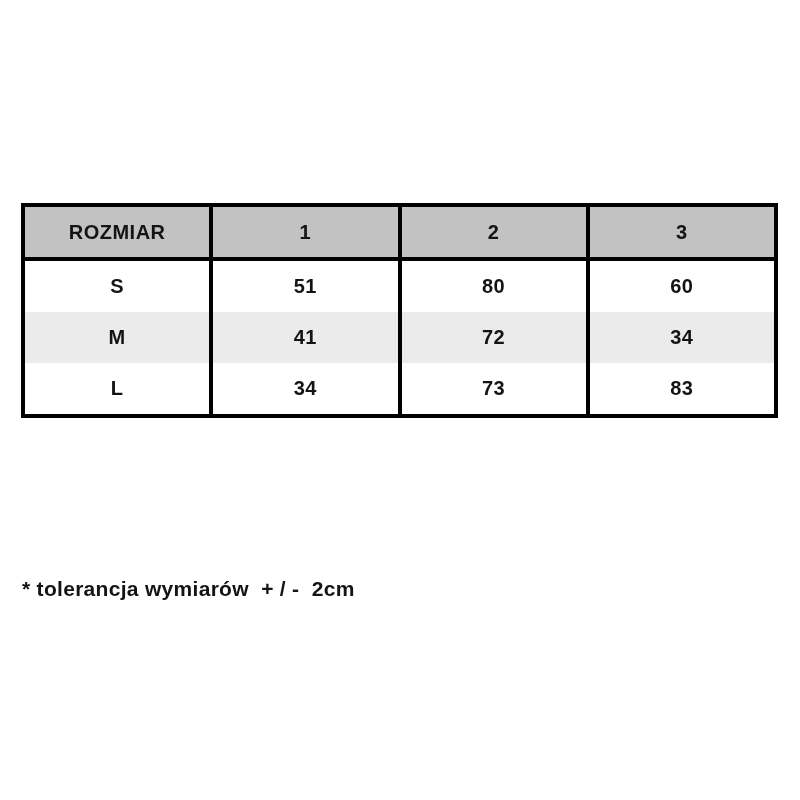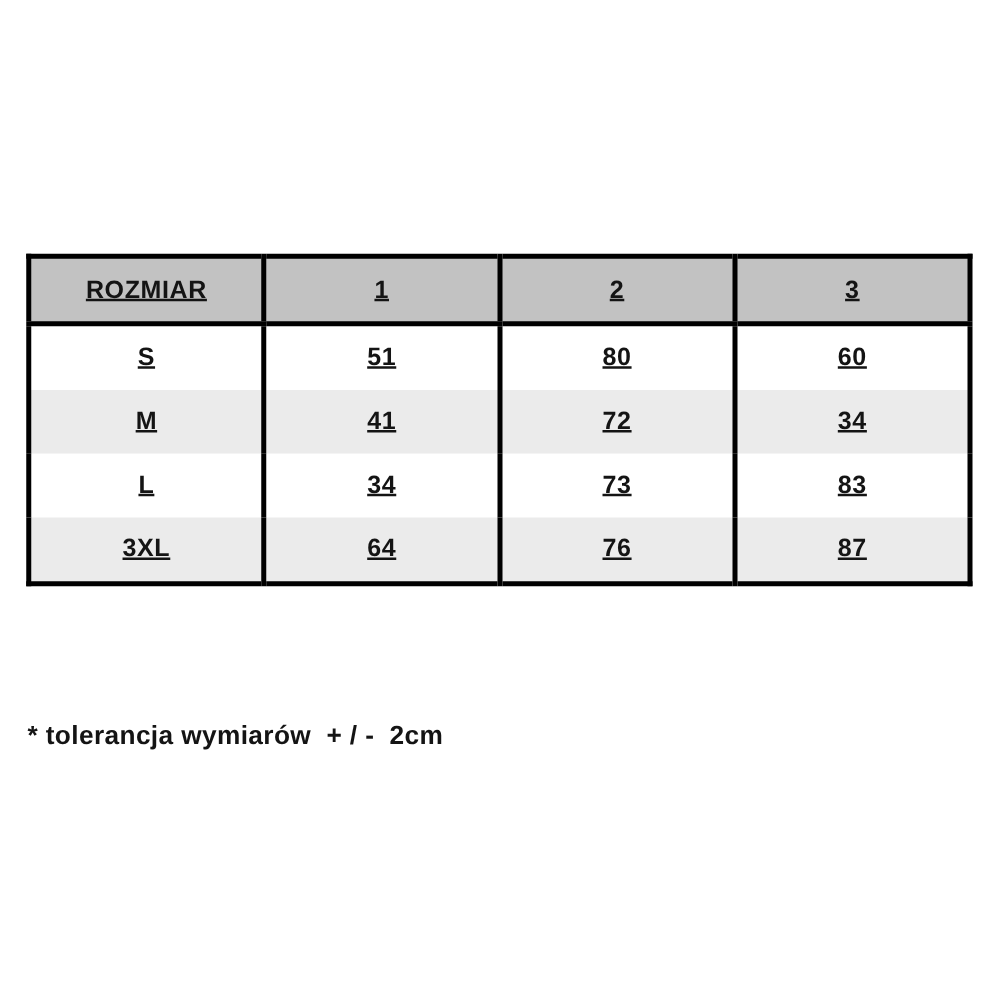--- a/index.html
+++ b/index.html
@@ -15,21 +15,20 @@
     color: var(--text, #141414);
   }
   .size-table {
     position: absolute;
     left: 21px;
     top: 203px;
     width: 757px;
     border-collapse: collapse;
     table-layout: fixed;
     border: 4px solid var(--border, #000000);
-    text-decoration: underline;
   }
   .size-table th,
   .size-table td {
     text-align: center;
     vertical-align: middle;
     font-weight: bold;
     font-size: 20px;
     letter-spacing: 0.5px;
     color: var(--text, #141414);
     padding: 0;
@@ -85,22 +84,16 @@
       <td>41</td>
       <td>72</td>
       <td>34</td>
     </tr>
     <tr>
       <td>L</td>
       <td>34</td>
       <td>73</td>
       <td>83</td>
     </tr>
-    <tr>
-      <td>3XL</td>
-      <td>64</td>
-      <td>76</td>
-      <td>87</td>
-    </tr>
   </tbody>
 </table>
 
 <div class="footnote">* tolerancja wymiarów  + / -  2cm</div>
 
 </body></html>

